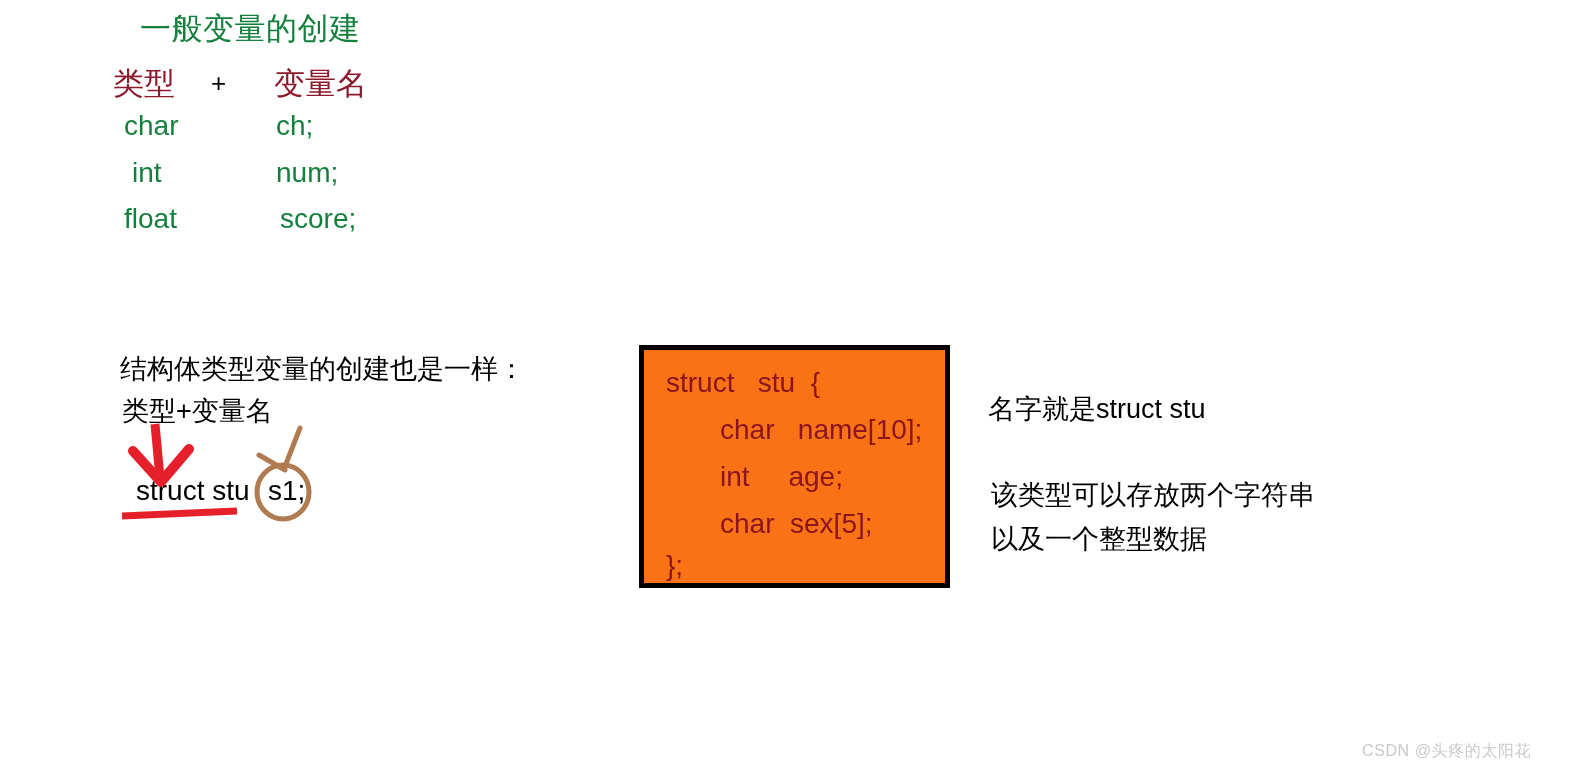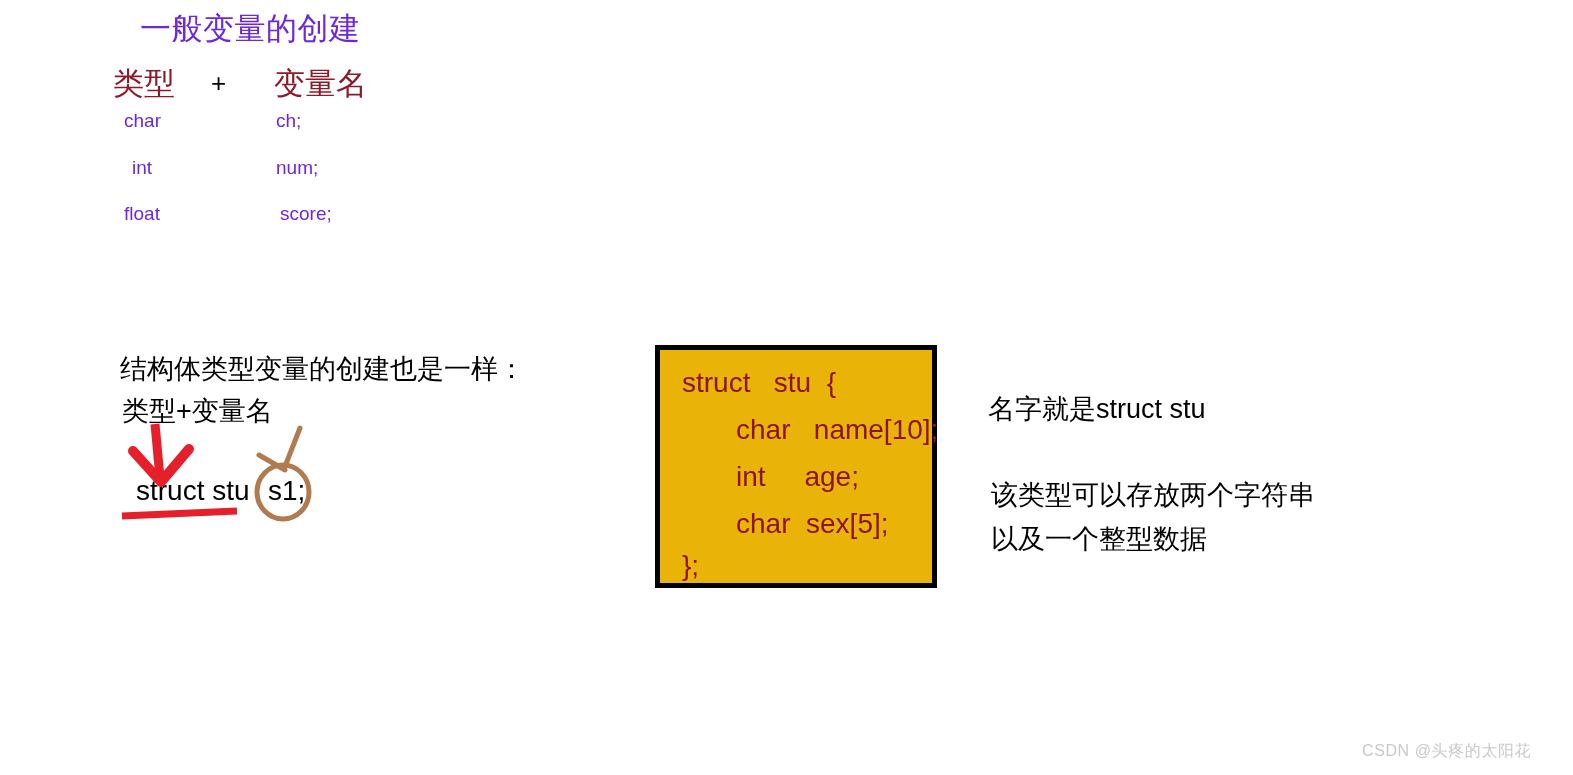--- a/index.html
+++ b/index.html
@@ -18,53 +18,53 @@
     height: 775px;
     background: #ffffff;
     overflow: hidden;
   }
   .abs { position: absolute; white-space: pre; }
 
   
   .title-main {
     left: 140px; top: 8px;
     font-size: 31px;
-    color: #6d28d9;
+    color: #15803d;
     letter-spacing: 0.5px;
   }
   .hdr-red {
     font-size: 31px;
     color: #8B1A2B;
   }
   .hdr-plus {
     font-size: 26px;
     color: #000000;
   }
   .mono-line {
-    font-size: 19px;
-    color: #6d28d9;
+    font-size: 28px;
+    color: #15803d;
   }
 
   
   .cn-line {
     font-size: 27px;
     color: #000000;
   }
   .code-inline {
     font-size: 28px;
     color: #000000;
     margin-left: 20px;
   }
 
   
   #code-box {
-    left: 655px; top: 345px;
-    width: 282px; height: 243px;
+    left: 639px; top: 345px;
+    width: 311px; height: 243px;
     border: 5px solid #000000;
-    background: #eab308;
+    background: #f97316;
     box-sizing: border-box;
   }
   .code-line {
     font-size: 28px;
     color: #8B1420;
   }
 
   
   .note-line {
     font-size: 27px;

